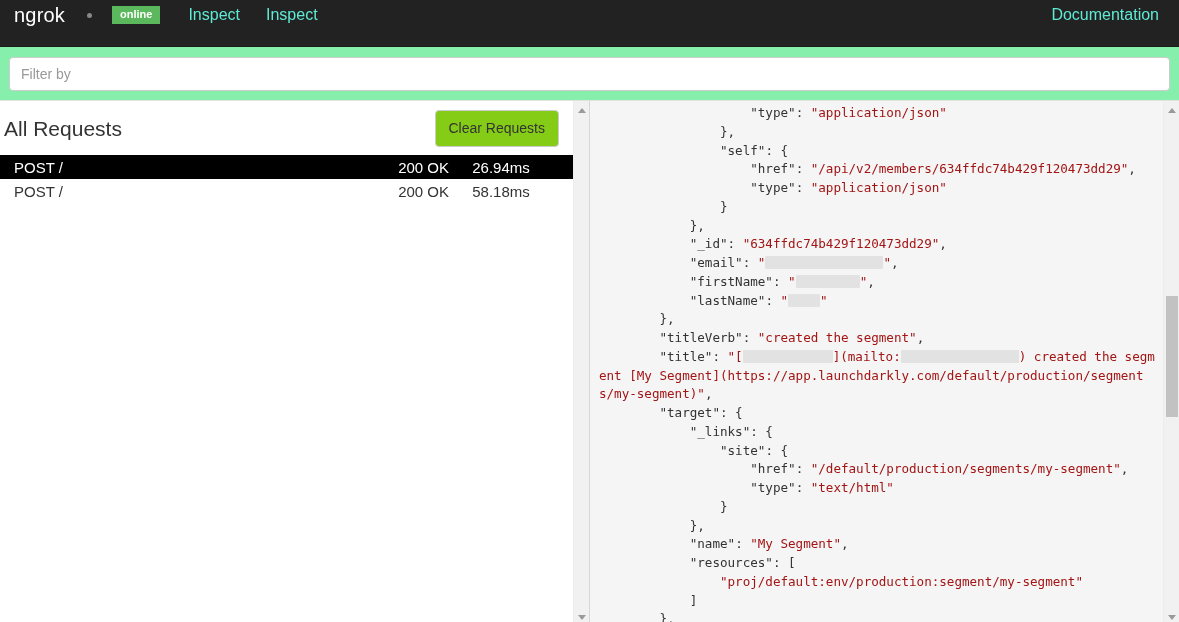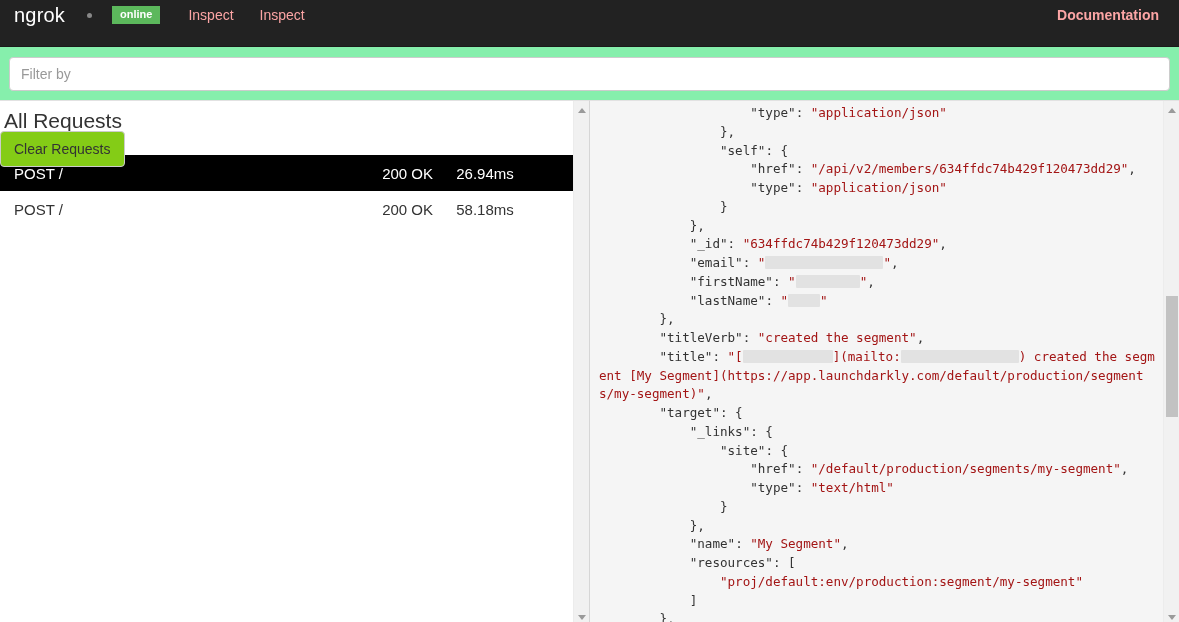--- a/index.html
+++ b/index.html
@@ -37,27 +37,27 @@
     background: #5cb85c;
     color: #ffffff;
     font-size: 11px;
     font-weight: bold;
     padding: 3px 8px 4px 8px;
     border-radius: 0;
     margin-right: 28px;
     line-height: 1;
   }
   .nav-link {
-    color: #fca5a5;
-    font-size: 14px;
+    color: #5eead4;
+    font-size: 16px;
     text-decoration: none;
     margin-right: 26px;
     cursor: pointer;
   }
-  #nav-right { margin-left: auto; font-weight: bold; }
+  #nav-right { margin-left: auto; }
   #nav-right .nav-link { margin-right: 0; }
 
   
   #filter-wrap {
     padding: 10px 9px 9px 9px;
     background: #86efac;
   }
   #filter-input {
     width: 100%;
     height: 34px;
@@ -81,24 +81,23 @@
   
   #left-panel {
     width: 589px;
     position: relative;
     background: #ffffff;
     border-top: 1px solid #e2e2e2;
   }
   #left-inner { width: 573px; }
   #requests-header {
     display: flex;
-    align-items: flex-start;
-    padding: 9px 20px 8px 0;
+    align-items: center;
+    padding: 9px 14px 8px 0;
     height: 54px;
-    flex-direction: column;
   }
   #requests-title {
     font-size: 21px;
     color: #333333;
     font-weight: normal;
     margin: 0 auto 0 4px;
     line-height: 1;
   }
   #clear-requests-button {
     border: 1px solid #cccccc;
@@ -107,22 +106,22 @@
     color: #333333;
     font-size: 14px;
     font-family: "Liberation Sans", sans-serif;
     padding: 8px 13px;
     cursor: pointer;
     line-height: 1.3;
   }
   .request-row {
     display: flex;
     align-items: center;
-    height: 36px;
-    padding: 0 36px 0 14px;
+    height: 24px;
+    padding: 0 20px 0 14px;
     font-size: 15px;
     color: #333333;
     cursor: pointer;
   }
   .request-row.selected {
     background: #000000;
     color: #ffffff;
   }
   .req-method { flex: 1; }
   .req-status { width: 120px; text-align: right; }

